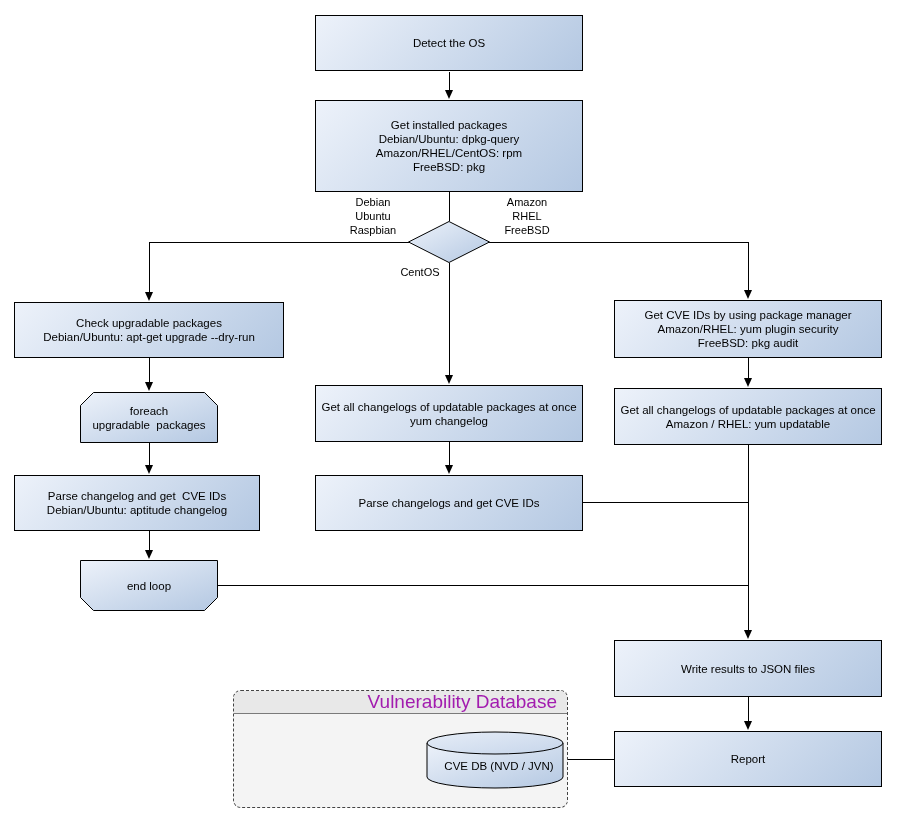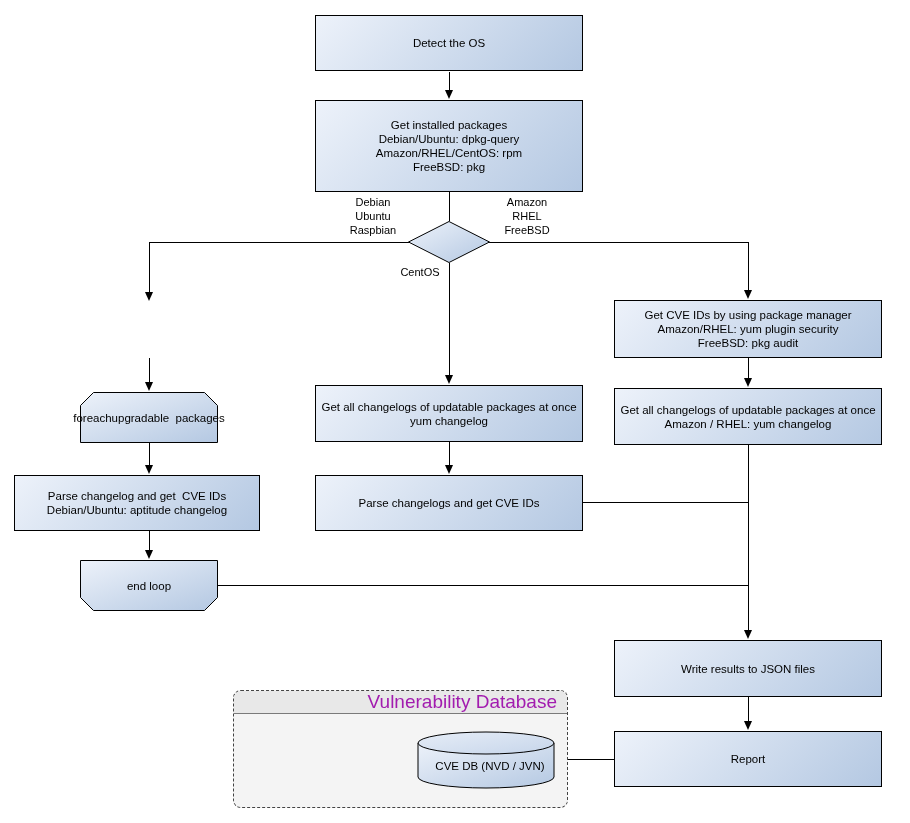--- a/index.html
+++ b/index.html
@@ -12,21 +12,21 @@
     position:absolute; box-sizing:border-box;
     display:flex; flex-direction:column; align-items:center; justify-content:center;
     background:linear-gradient(135deg,#EDF2FA 0%,#B4C8E2 100%);
     border:1px solid #000;
   }
   .nl { white-space:pre; font-size:11.5px; line-height:14px; text-align:center; }
   .shape { position:absolute; }
   .shape svg { display:block; }
   .overlay {
     position:absolute; left:0; top:0; right:0; bottom:0;
-    display:flex; flex-direction:row; align-items:center; justify-content:center;
+    display:flex; flex-direction:column; align-items:center; justify-content:center;
   }
   .hline { position:absolute; height:1px; background:#000; }
   .vline { position:absolute; width:1px; background:#000; }
   .arrow-down {
     position:absolute; width:0; height:0;
     border-left:4.5px solid transparent; border-right:4.5px solid transparent;
     border-top:9px solid #000;
   }
   .edge-label { position:absolute; text-align:center; font-size:11px; line-height:14px; }
   .db-container {
@@ -96,20 +96,24 @@
     <div class="nl">Detect the OS</div>
   </div>
 
   <div class="node" style="left:315px;top:100px;width:268px;height:92px;">
     <div class="nl">Get installed packages</div>
     <div class="nl">Debian/Ubuntu: dpkg-query</div>
     <div class="nl">Amazon/RHEL/CentOS: rpm</div>
     <div class="nl">FreeBSD: pkg</div>
   </div>
 
+  <div class="node" style="left:14px;top:302px;width:270px;height:56px;">
+    <div class="nl">Check upgradable packages</div>
+    <div class="nl">Debian/Ubuntu: apt-get upgrade --dry-run</div>
+  </div>
 
   <div class="node" style="left:14px;top:475px;width:246px;height:56px;">
     <div class="nl">Parse changelog and get  CVE IDs</div>
     <div class="nl">Debian/Ubuntu: aptitude changelog</div>
   </div>
 
   <div class="node" style="left:315px;top:385px;width:268px;height:57px;">
     <div class="nl">Get all changelogs of updatable packages at once</div>
     <div class="nl">yum changelog</div>
   </div>
@@ -119,21 +123,21 @@
   </div>
 
   <div class="node" style="left:614px;top:300px;width:268px;height:58px;">
     <div class="nl">Get CVE IDs by using package manager</div>
     <div class="nl">Amazon/RHEL: yum plugin security</div>
     <div class="nl">FreeBSD: pkg audit</div>
   </div>
 
   <div class="node" style="left:614px;top:388px;width:268px;height:57px;">
     <div class="nl">Get all changelogs of updatable packages at once</div>
-    <div class="nl">Amazon / RHEL: yum changelog</div>
+    <div class="nl">Amazon / RHEL: yum updatable</div>
   </div>
 
   <div class="node" style="left:614px;top:640px;width:268px;height:57px;">
     <div class="nl">Write results to JSON files</div>
   </div>
 
   <div class="node" style="left:614px;top:731px;width:268px;height:56px;">
     <div class="nl">Report</div>
   </div>
 
@@ -176,21 +180,21 @@
     <div>CentOS</div>
   </div>
 
   <div class="db-container">
     <div class="db-title-band">
       <span class="db-title">Vulnerability Database</span>
     </div>
   </div>
 
 
-  <div class="shape" style="left:417px;top:731px;width:146px;height:58px;">
+  <div class="shape" style="left:426px;top:731px;width:146px;height:58px;">
     <svg width="138" height="58">
       <path d="M1 12 L1 46 A68 11 0 0 0 137 46 L137 12 Z" fill="url(#nodeGrad)" stroke="#000" stroke-width="1"></path>
       <ellipse cx="69" cy="12" rx="68" ry="11" fill="url(#cylTopGrad)" stroke="#000" stroke-width="1"></ellipse>
     </svg>
     <div class="overlay" style="padding-top:12px;box-sizing:border-box;">
       <div class="cyl-label">CVE DB (NVD / JVN)</div>
     </div>
   </div>
 
 </div>

